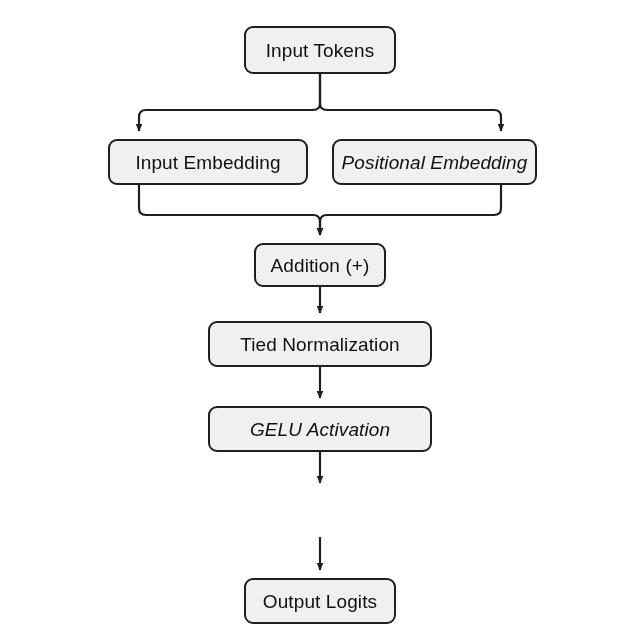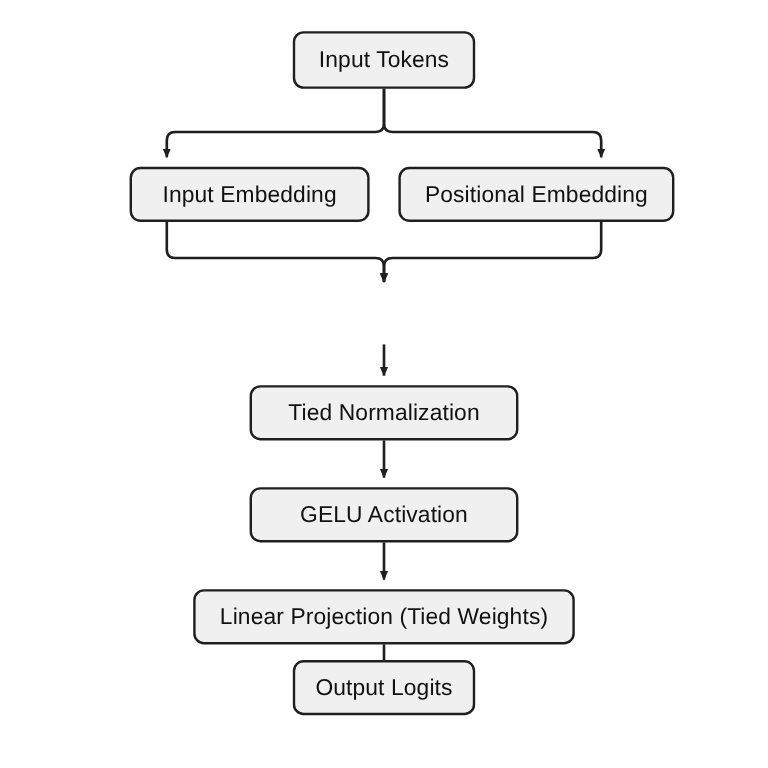--- a/index.html
+++ b/index.html
@@ -72,34 +72,34 @@
   </svg>
 
   <div class="node" id="node-input-tokens" style="left: 244px; top: 26px; width: 152px; height: 48px; background: rgb(240, 240, 240); border-color: rgb(31, 31, 31); color: rgb(17, 17, 17);">
     <span class="node-label">Input Tokens</span>
   </div>
 
   <div class="node" id="node-token-embedding" style="left: 108px; top: 139px; width: 200px; height: 46px; background: rgb(240, 240, 240); border-color: rgb(31, 31, 31); color: rgb(17, 17, 17);">
     <span class="node-label">Input Embedding</span>
   </div>
 
-  <div class="node" id="node-positional-embedding" style="left: 332px; top: 139px; width: 230px; height: 46px; background: rgb(240, 240, 240); border-color: rgb(31, 31, 31); color: rgb(17, 17, 17);">
+  <div class="node" id="node-positional-embedding" style="left: 332px; top: 139px; width: 205px; height: 46px; background: rgb(240, 240, 240); border-color: rgb(31, 31, 31); color: rgb(17, 17, 17); font-style: italic;">
     <span class="node-label">Positional Embedding</span>
   </div>
 
+  <div class="node" id="node-addition" style="left: 254px; top: 243px; width: 132px; height: 44px; background: rgb(240, 240, 240); border-color: rgb(31, 31, 31); color: rgb(17, 17, 17);">
+    <span class="node-label">Addition (+)</span>
+  </div>
 
   <div class="node" id="node-layer-normalization" style="left: 208px; top: 321px; width: 224px; height: 46px; background: rgb(240, 240, 240); border-color: rgb(31, 31, 31); color: rgb(17, 17, 17);">
     <span class="node-label">Tied Normalization</span>
   </div>
 
-  <div class="node" id="node-gelu-activation" style="left: 208px; top: 406px; width: 224px; height: 46px; background: rgb(240, 240, 240); border-color: rgb(31, 31, 31); color: rgb(17, 17, 17);">
+  <div class="node" id="node-gelu-activation" style="left: 208px; top: 406px; width: 224px; height: 46px; background: rgb(240, 240, 240); border-color: rgb(31, 31, 31); color: rgb(17, 17, 17); font-style: italic;">
     <span class="node-label">GELU Activation</span>
   </div>
 
-  <div class="node" id="node-linear-projection" style="left: 161px; top: 491px; width: 318px; height: 46px; background: rgb(240, 240, 240); border-color: rgb(31, 31, 31); color: rgb(17, 17, 17);">
-    <span class="node-label">Linear Projection (Tied Weights)</span>
-  </div>
 
-  <div class="node" id="node-output-logits" style="left: 244px; top: 550px; width: 152px; height: 46px; background: rgb(240, 240, 240); border-color: rgb(31, 31, 31); color: rgb(17, 17, 17);">
+  <div class="node" id="node-output-logits" style="left: 244px; top: 578px; width: 152px; height: 46px; background: rgb(240, 240, 240); border-color: rgb(31, 31, 31); color: rgb(17, 17, 17);">
     <span class="node-label">Output Logits</span>
   </div>
 
 </div>
 
 </body></html>

